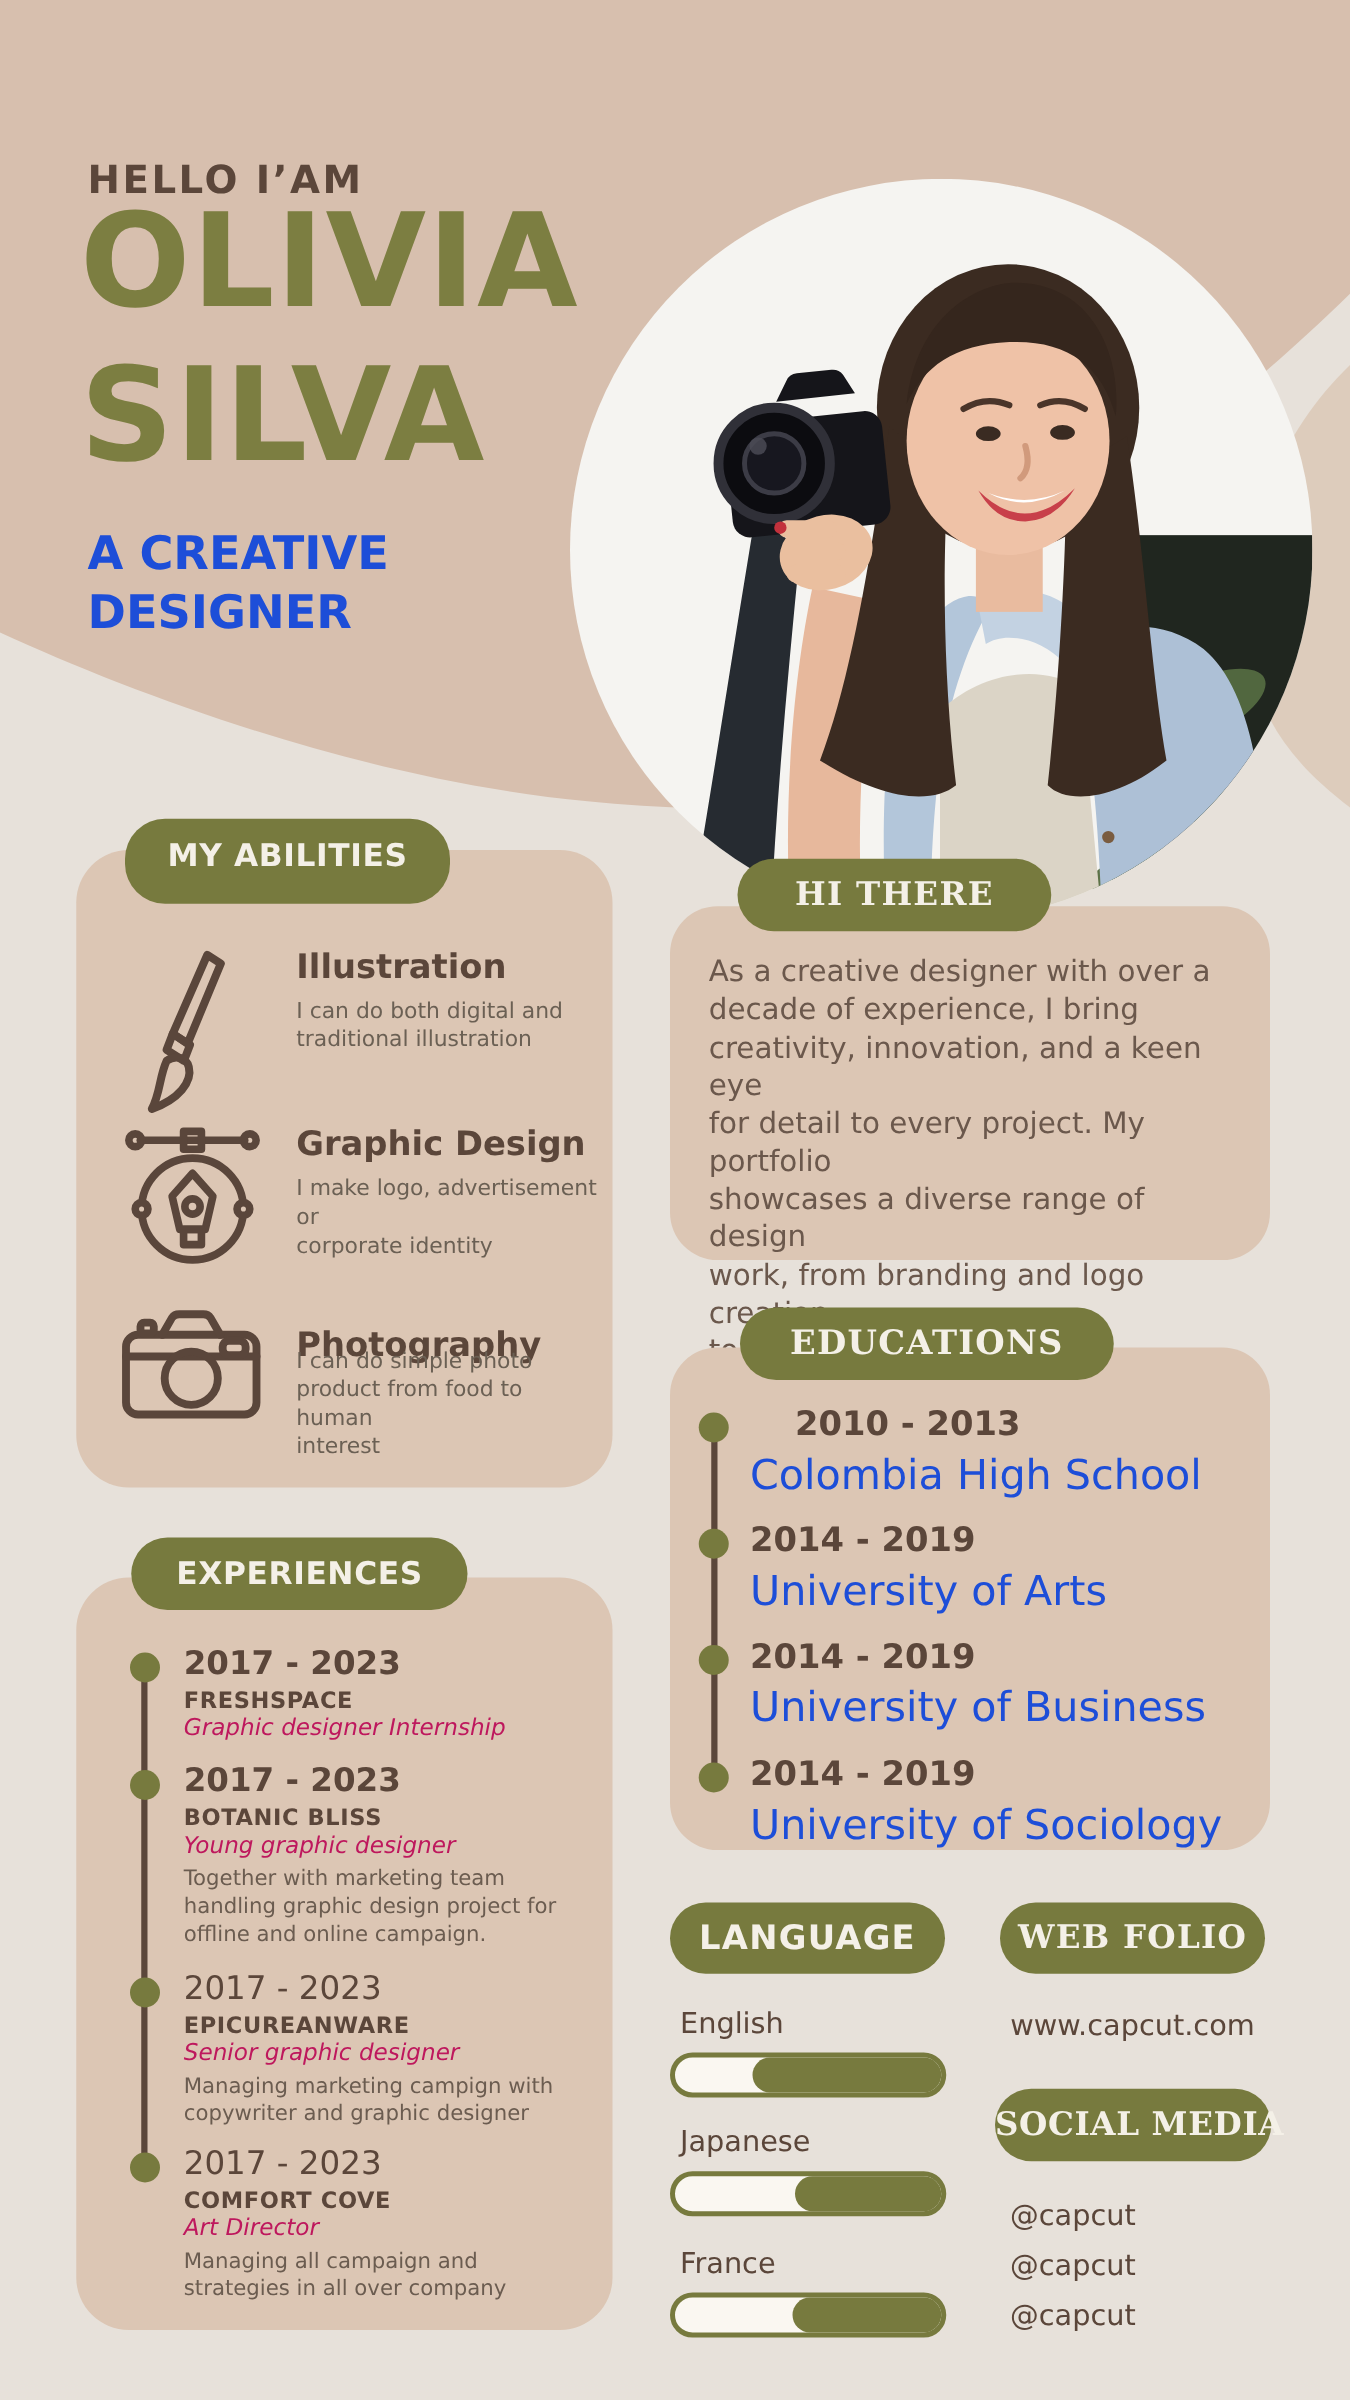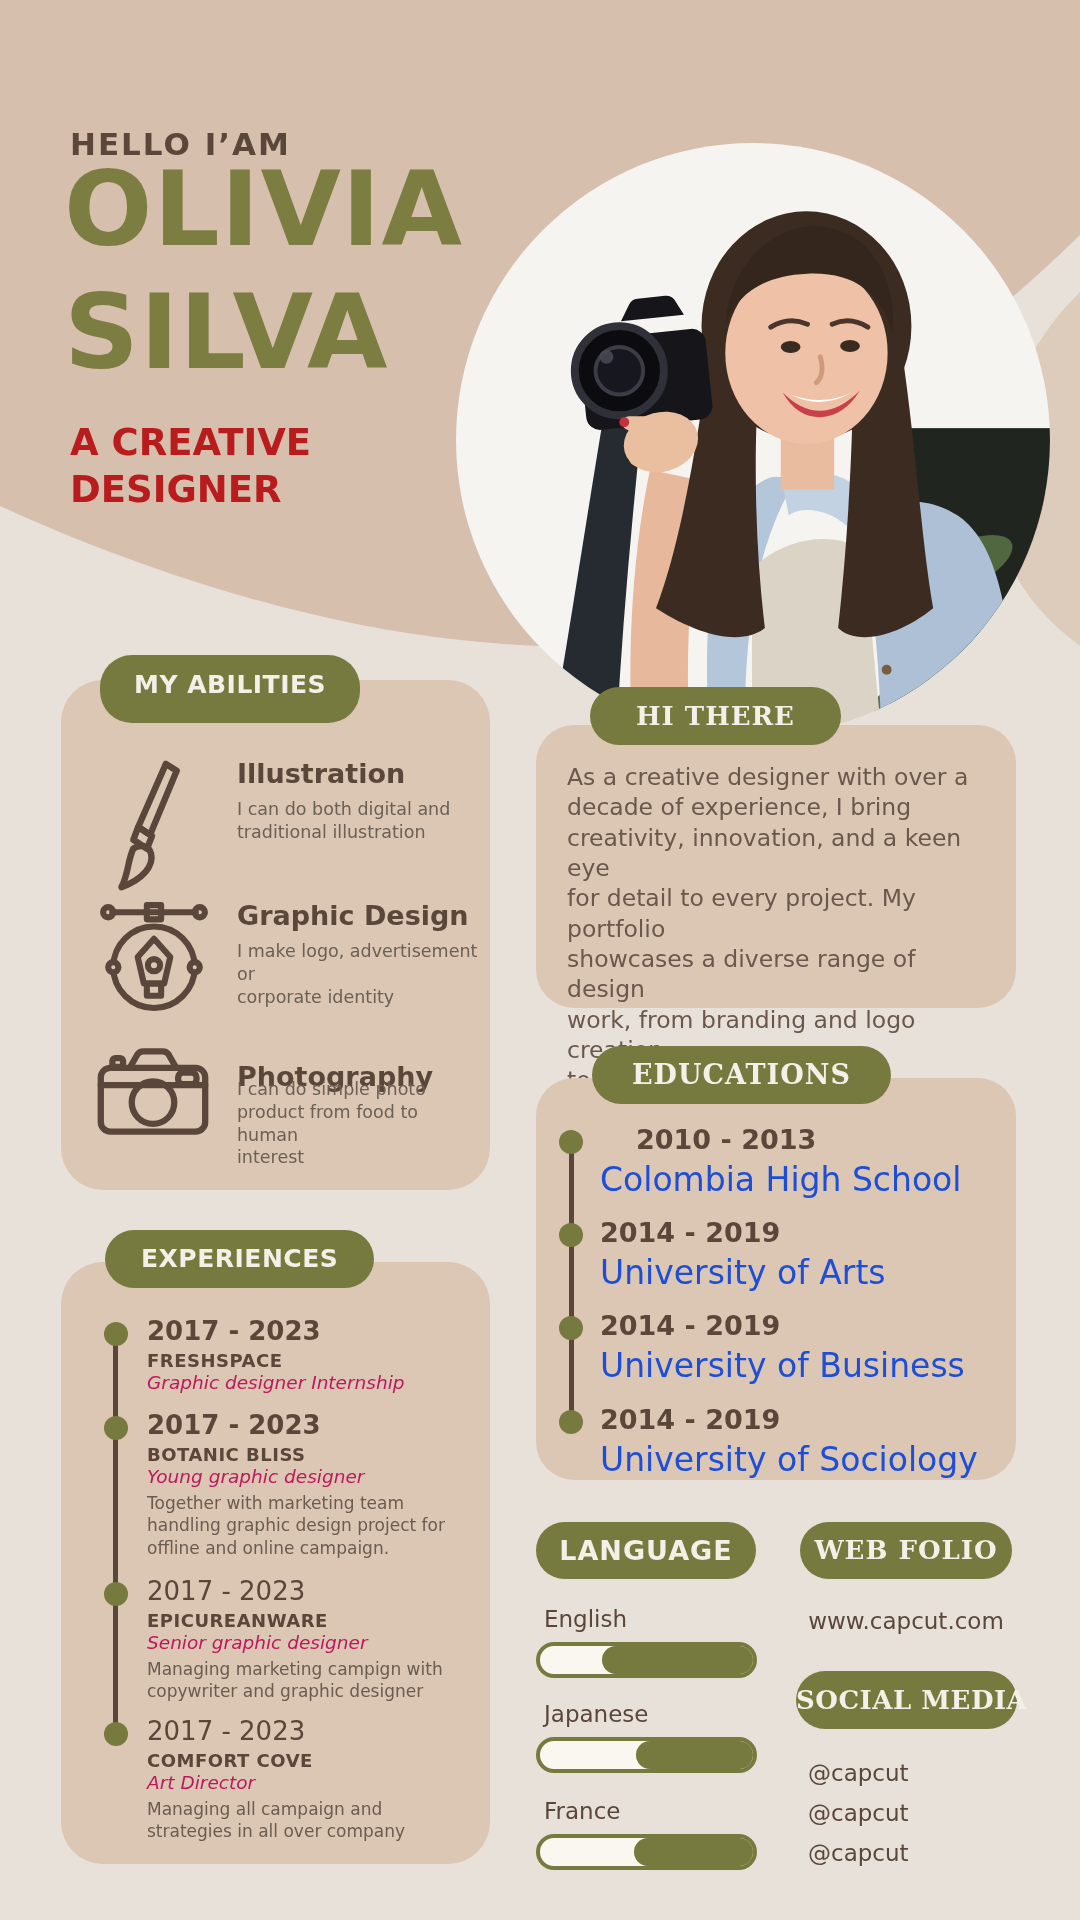--- a/index.html
+++ b/index.html
@@ -5,21 +5,21 @@
   html,body{margin:0;padding:0;background:#b9b2aa;}
   .page{
     position:relative;width:1080px;height:1920px;overflow:hidden;
     background:#e7e1da;font-family:"DejaVu Sans",sans-serif;margin:0 auto;
   }
   .abs{position:absolute;}
   
   .banner-svg{position:absolute;left:0;top:0;}
   .greeting{left:70px;top:86px;font-size:31px;font-weight:bold;letter-spacing:2px;color:#5b463a;margin-top:40px;}
   .big-name{left:64px;top:148px;font-size:104px;line-height:1.18;font-weight:bold;color:#7c7e41;letter-spacing:1px;white-space:pre-line;}
-  .role{left:70px;top:420px;font-size:37px;line-height:1.27;font-weight:bold;color:#b91c1c;white-space:pre-line;}
+  .role{left:70px;top:420px;font-size:37px;line-height:1.27;font-weight:bold;color:#1d4ed8;white-space:pre-line;}
   .photo-circle{left:456px;top:143px;width:594px;height:594px;border-radius:50%;overflow:hidden;}
   
   .pill{
     position:absolute;display:inline-block;background:#777a3e;color:#f4f0e7;
     border-radius:32px;text-align:center;font-weight:bold;white-space:nowrap;
   }
   .pill.sans{font-family:"DejaVu Sans",sans-serif;}
   .pill.serif{font-family:"DejaVu Serif",serif;}
   
   .card{position:absolute;background:#dcc6b4;border-radius:42px;}

